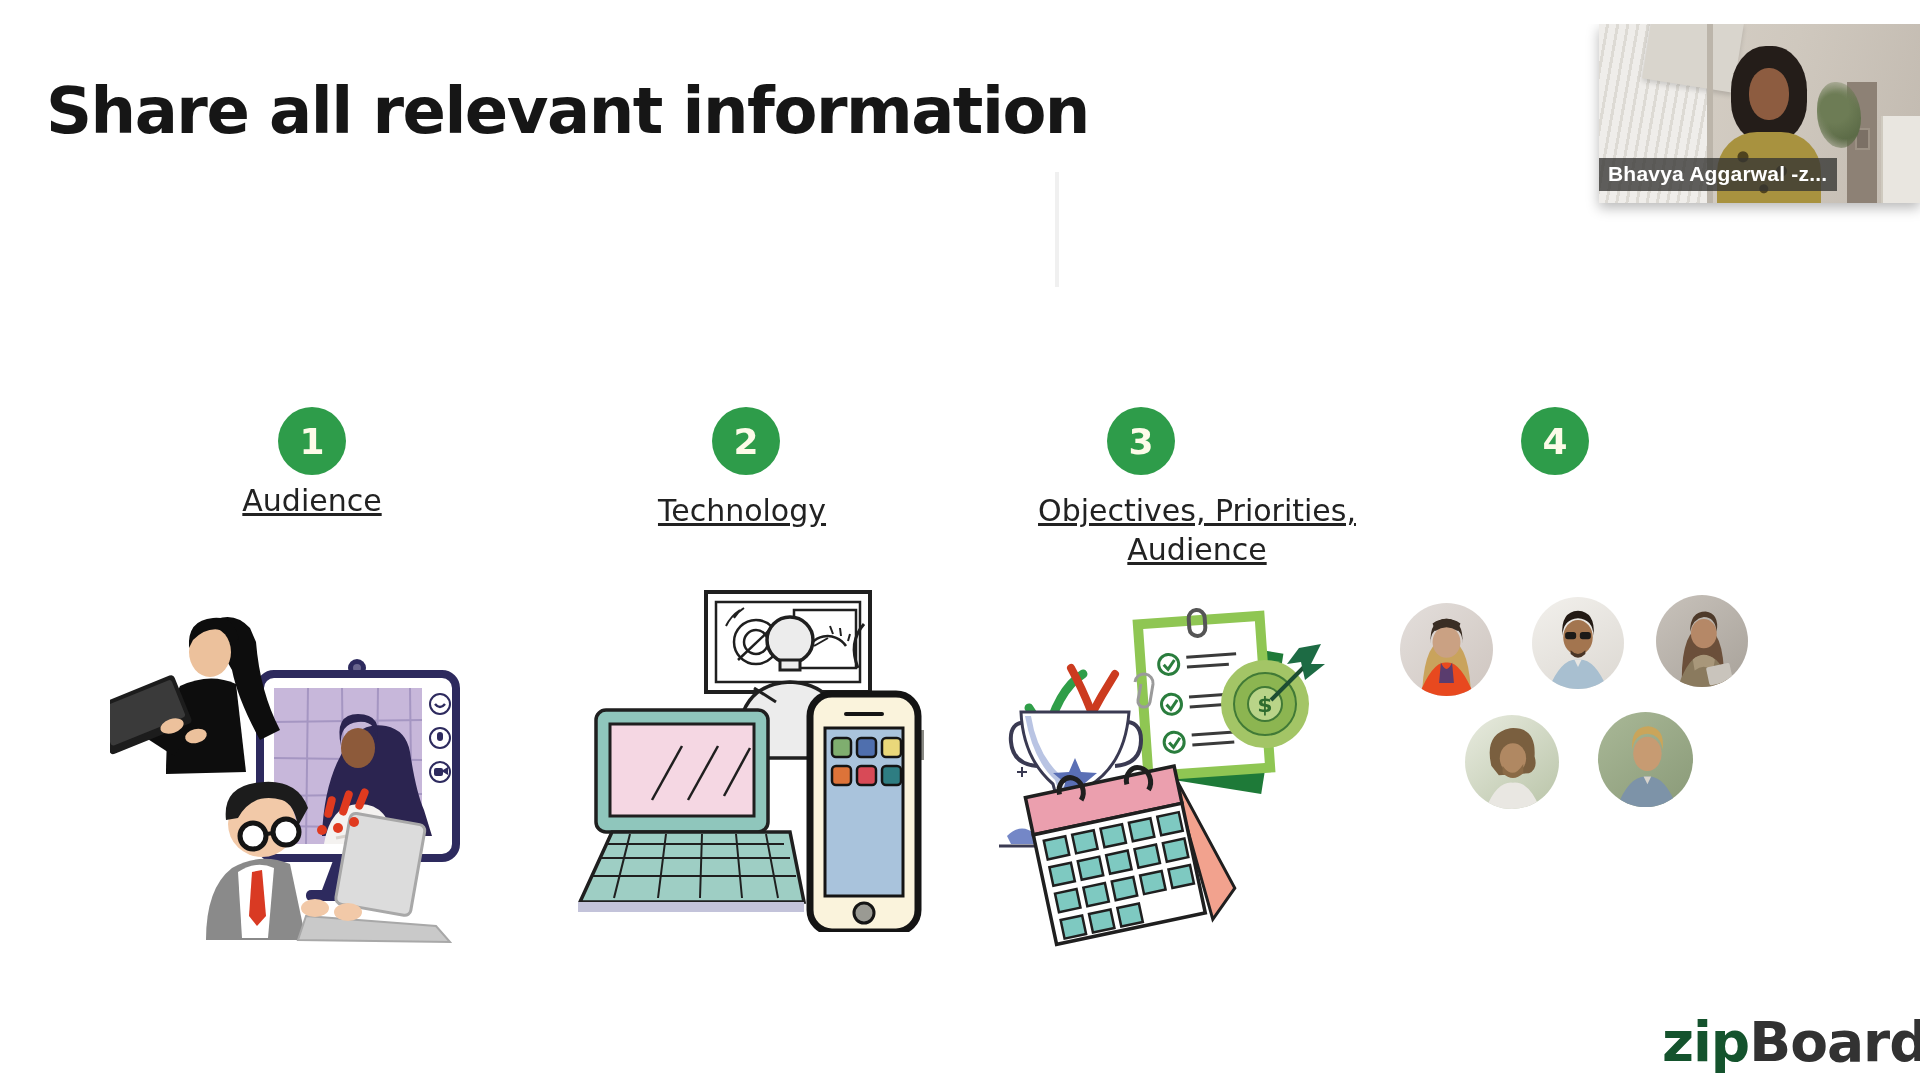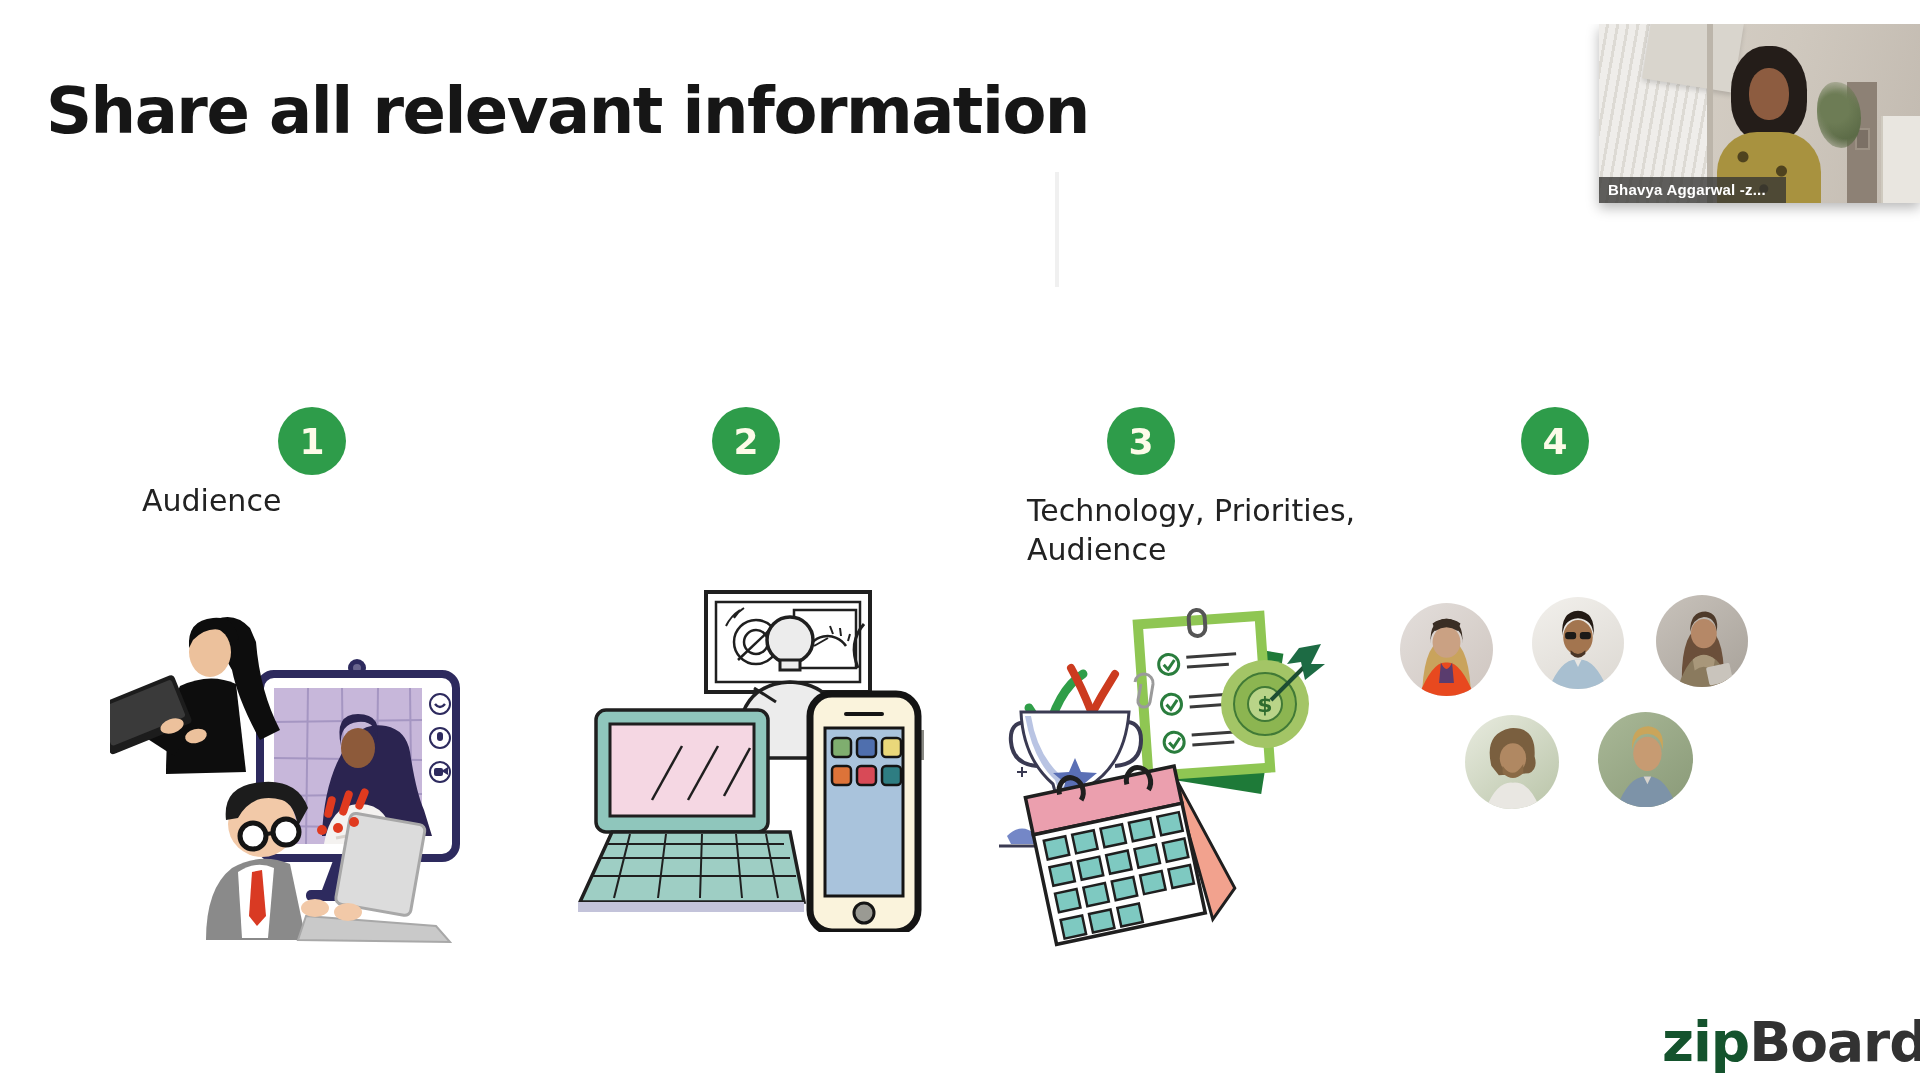--- a/index.html
+++ b/index.html
@@ -16,22 +16,22 @@
 
   .num-circle {
     position:absolute; width:68px; height:68px; border-radius:50%;
     background:#2e9c4a; display:flex; align-items:center; justify-content:center;
   }
   .num-circle span { color:#fdfbe8; font-size:36px; font-weight:700; }
   .c1 { left:278px; top:383px; } .c2 { left:712px; top:383px; }
   .c3 { left:1107px; top:383px; } .c4 { left:1521px; top:383px; }
 
   .col-label {
-    position:absolute; width:340px; color:#222222;
-    font-size:30px; font-weight:400; line-height:39px;
+    position:absolute; width:340px; text-align:center; color:#222222;
+    font-size:30px; font-weight:400; line-height:39px;text-decoration:underline;
   }
   .l1 { left:142px; top:457px; } .l2 { left:572px; top:467px; }
   .l3 { left:1027px; top:467px; } .l4 { left:1383px; top:467px; }
 
   .illus { position:absolute; }
   .il1 { left:110px; top:562px; } .il2 { left:578px; top:556px; } .il3 { left:993px; top:580px; }
 
   .avatar {
     position:absolute; border-radius:50%; overflow:hidden;
   }
@@ -64,22 +64,22 @@
     background:radial-gradient(circle at 40% 40%,#6d7c55 0 30%,#55644200 70%),
                radial-gradient(circle at 65% 60%,#5c6b47 0 35%,#55644200 72%);
     border-radius:40% 55% 45% 55%;
   }
   .video .person-hair { position:absolute; left:132px; top:22px; width:76px; height:96px; background:#241d19; border-radius:46% 46% 42% 42%; }
   .video .person-face { position:absolute; left:150px; top:44px; width:40px; height:52px; background:#8d5c40; border-radius:48%; }
   .video .person-body { position:absolute; left:118px; top:108px; width:104px; height:71px;
       background:#a8923f; border-radius:40px 40px 0 0;
       background-image:radial-gradient(circle at 25% 35%,#4f431e 0 5px,#0000 6px),radial-gradient(circle at 62% 55%,#4f431e 0 5px,#0000 6px),radial-gradient(circle at 45% 80%,#4f431e 0 4px,#0000 5px); }
   .name-tag {
-    position:absolute; left:0; bottom:0; padding:4px 20px 5px 9px;
-    background:rgba(52,52,50,0.78); color:#ffffff; font-size:15px; font-weight:700;
+    position:absolute; left:0; bottom:12px; padding:4px 10px 5px 9px;
+    background:rgba(52,52,50,0.78); color:#ffffff; font-size:21px; font-weight:700;
     font-family:"Liberation Sans",sans-serif; letter-spacing:0.2px; white-space:nowrap;
   }
   .logo { position:absolute; left:1662px; top:986px; font-size:55px; font-weight:700; letter-spacing:-1px; white-space:nowrap; }
   .logo .zip { color:#14532d; }
   .logo .board { color:#323232; }
 </style>
 </head>
 <body>
 
 <div class="slide">
@@ -94,22 +94,23 @@
       <span>2</span>
     </div>
   <div class="num-circle c3">
       <span>3</span>
     </div>
   <div class="num-circle c4">
       <span>4</span>
     </div>
 
   <div class="col-label l1">Audience</div>
+  <div class="col-label l2">Technology</div>
   <div class="col-label l3">
-    <div>Technology, Priorities,</div>
+    <div>Objectives, Priorities,</div>
     <div>Audience</div>
   </div>
 
   <svg class="illus il1" width="362" height="358" viewBox="0 0 362 358">
 
     <g>
       <circle cx="247" cy="82" r="9" fill="#2d2a5e"></circle>
       <circle cx="247" cy="82" r="4" fill="#6a668e"></circle>
       <rect x="150" y="88" width="196" height="184" rx="14" fill="#ffffff" stroke="#2d2a5e" stroke-width="8"></rect>
       <rect x="164" y="102" width="148" height="156" fill="#c7b7da"></rect>

